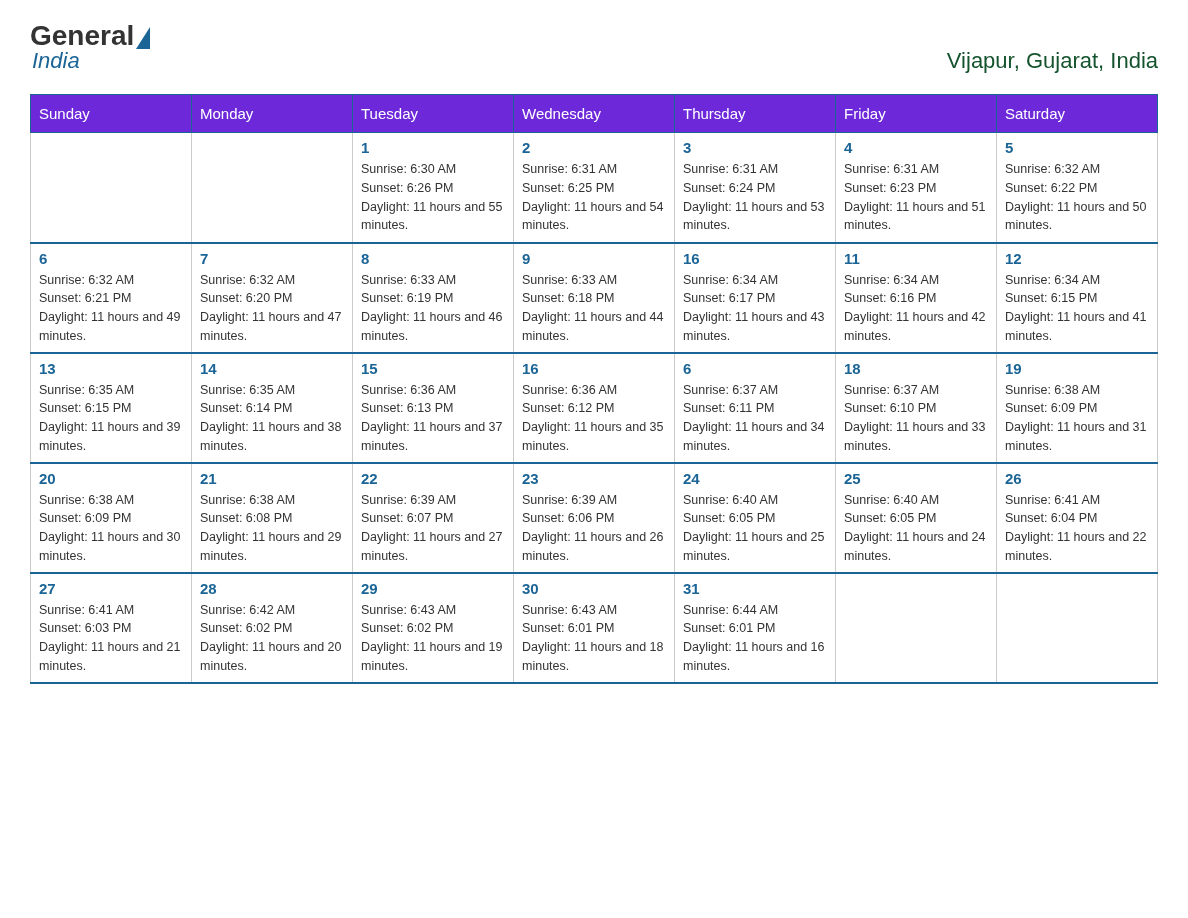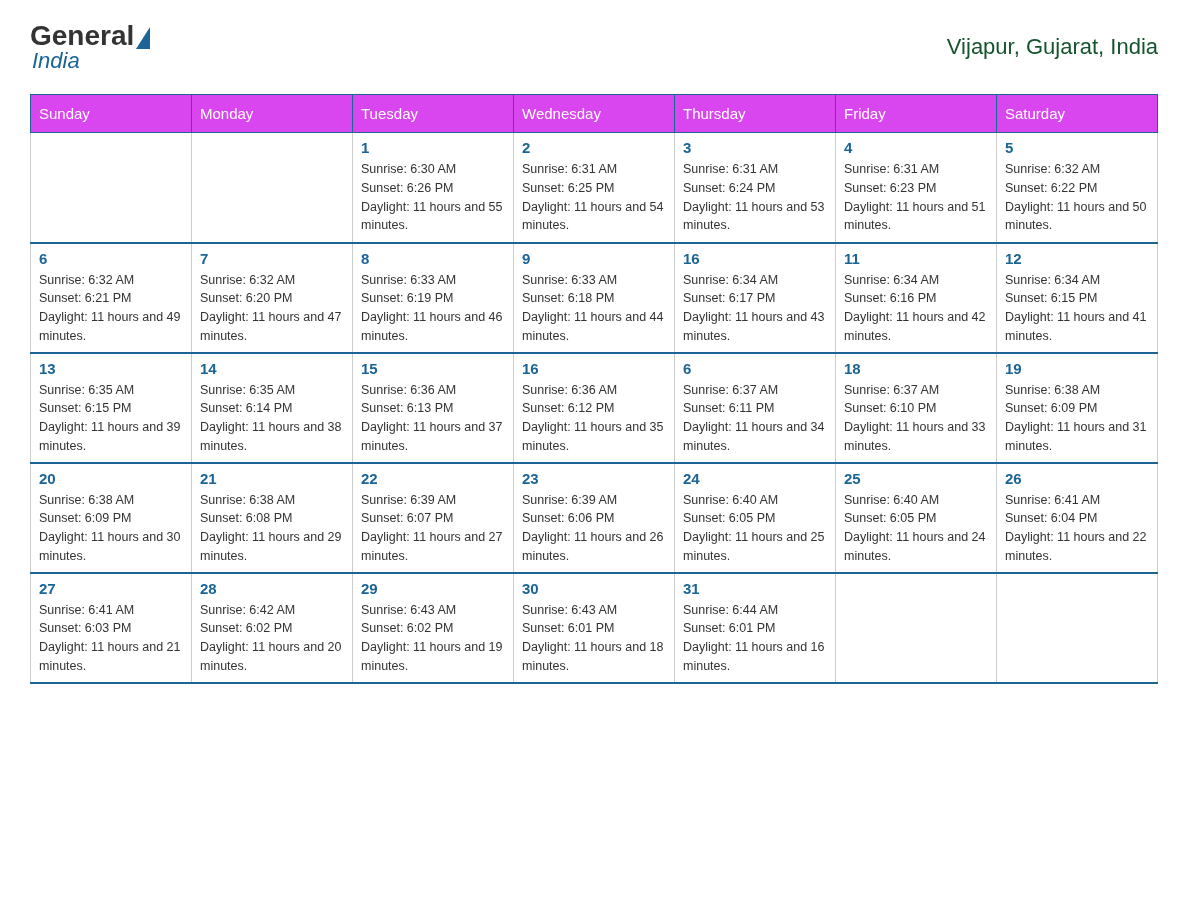--- a/index.html
+++ b/index.html
@@ -6,21 +6,21 @@
     body {
       font-family: Arial, sans-serif;
       background: #fff;
       width: 1188px;
       min-height: 918px;
       padding: 20px 30px;
     }
     .header {
       display: flex;
       justify-content: space-between;
-      align-items: center;
+      align-items: flex-end;
       margin-bottom: 20px;
     }
     .logo {
       display: flex;
       flex-direction: column;
       align-items: flex-start;
     }
     .logo-top {
       display: flex;
       align-items: center;
@@ -59,21 +59,21 @@
       font-size: 22px;
       color: #14532d;
       font-weight: normal;
     }
     table {
       width: 100%;
       border-collapse: collapse;
       table-layout: fixed;
     }
     thead th {
-      background-color: #d946ef;
+      background-color: #6d28d9;
       color: #fff;
       padding: 10px 8px;
       font-size: 15px;
       font-weight: normal;
       text-align: left;
       border: 1px solid #1a6496;
     }
     tbody td {
       border: 1px solid #ccc;
       vertical-align: top;

